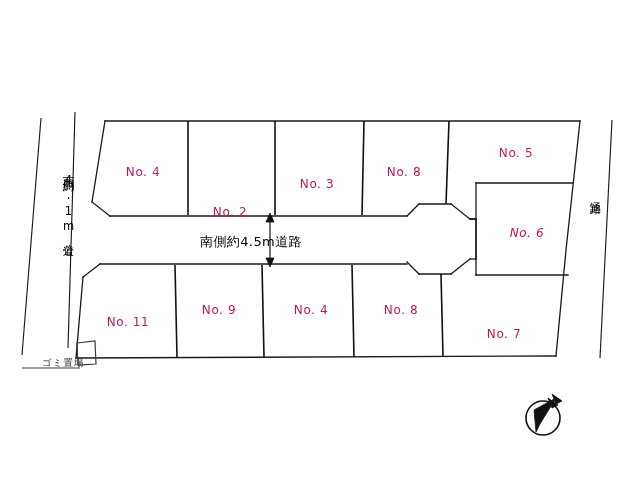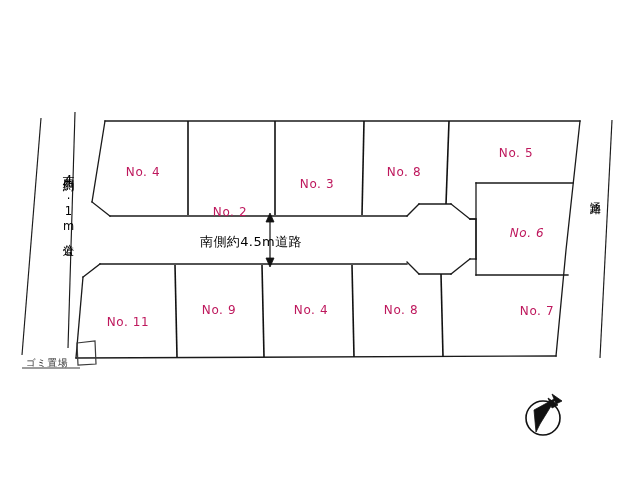--- a/index.html
+++ b/index.html
@@ -100,20 +100,21 @@
     user-select: none;
   }
   .small-label {
     position: absolute;
     font-family: Liberation Sans, sans-serif;
     font-size: 9.5px;
     color: #2a2a2a;
     white-space: nowrap;
     letter-spacing: 1px;
     user-select: none;
+    margin-left: 16px;
   }
 </style>
 </head>
 <body>
 
 <div id="plan-root">
 
   <svg id="plan-svg" viewBox="0 0 640 480">
 
     <g>
@@ -200,21 +201,21 @@
     </g>
 
   </svg>
 
   <div class="lot-label" style="left:143px; top:172px;">No. 4</div>
   <div class="lot-label" style="left:230px; top:172px;margin-top:40px;">No. 2</div>
   <div class="lot-label" style="left:317px; top:184px;">No. 3</div>
   <div class="lot-label" style="left:404px; top:172px;">No. 8</div>
   <div class="lot-label" style="left:516px; top:153px;">No. 5</div>
   <div class="lot-label" style="left:527px; top:233px;font-style:italic;">No. 6</div>
-  <div class="lot-label" style="left:504px; top:311px;margin-left:33px;">No. 7</div>
+  <div class="lot-label" style="left:504px; top:334px;">No. 7</div>
   <div class="lot-label" style="left:401px; top:310px;">No. 8</div>
   <div class="lot-label" style="left:311px; top:310px;">No. 4</div>
   <div class="lot-label" style="left:219px; top:310px;">No. 9</div>
   <div class="lot-label" style="left:128px; top:322px;">No. 11</div>
 
   <div class="vtext" style="left:62px; top:168px;">西側約4.1m公道</div>
 
   <div class="vtext" style="left:589px; top:192px;">通路</div>
 
   <div class="htext" style="left:200px; top:233px;">南側約4.5m道路</div>

